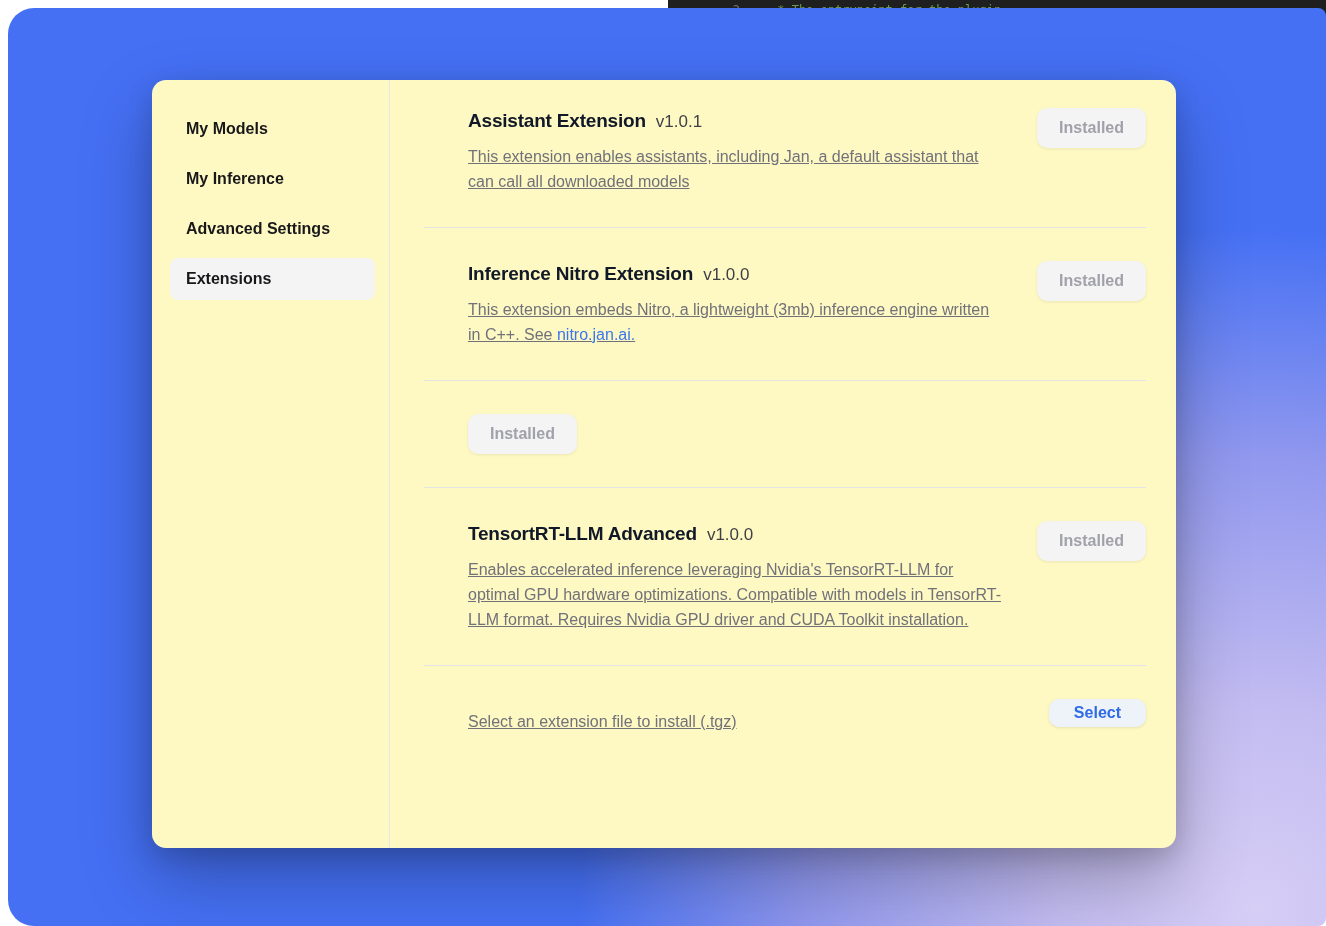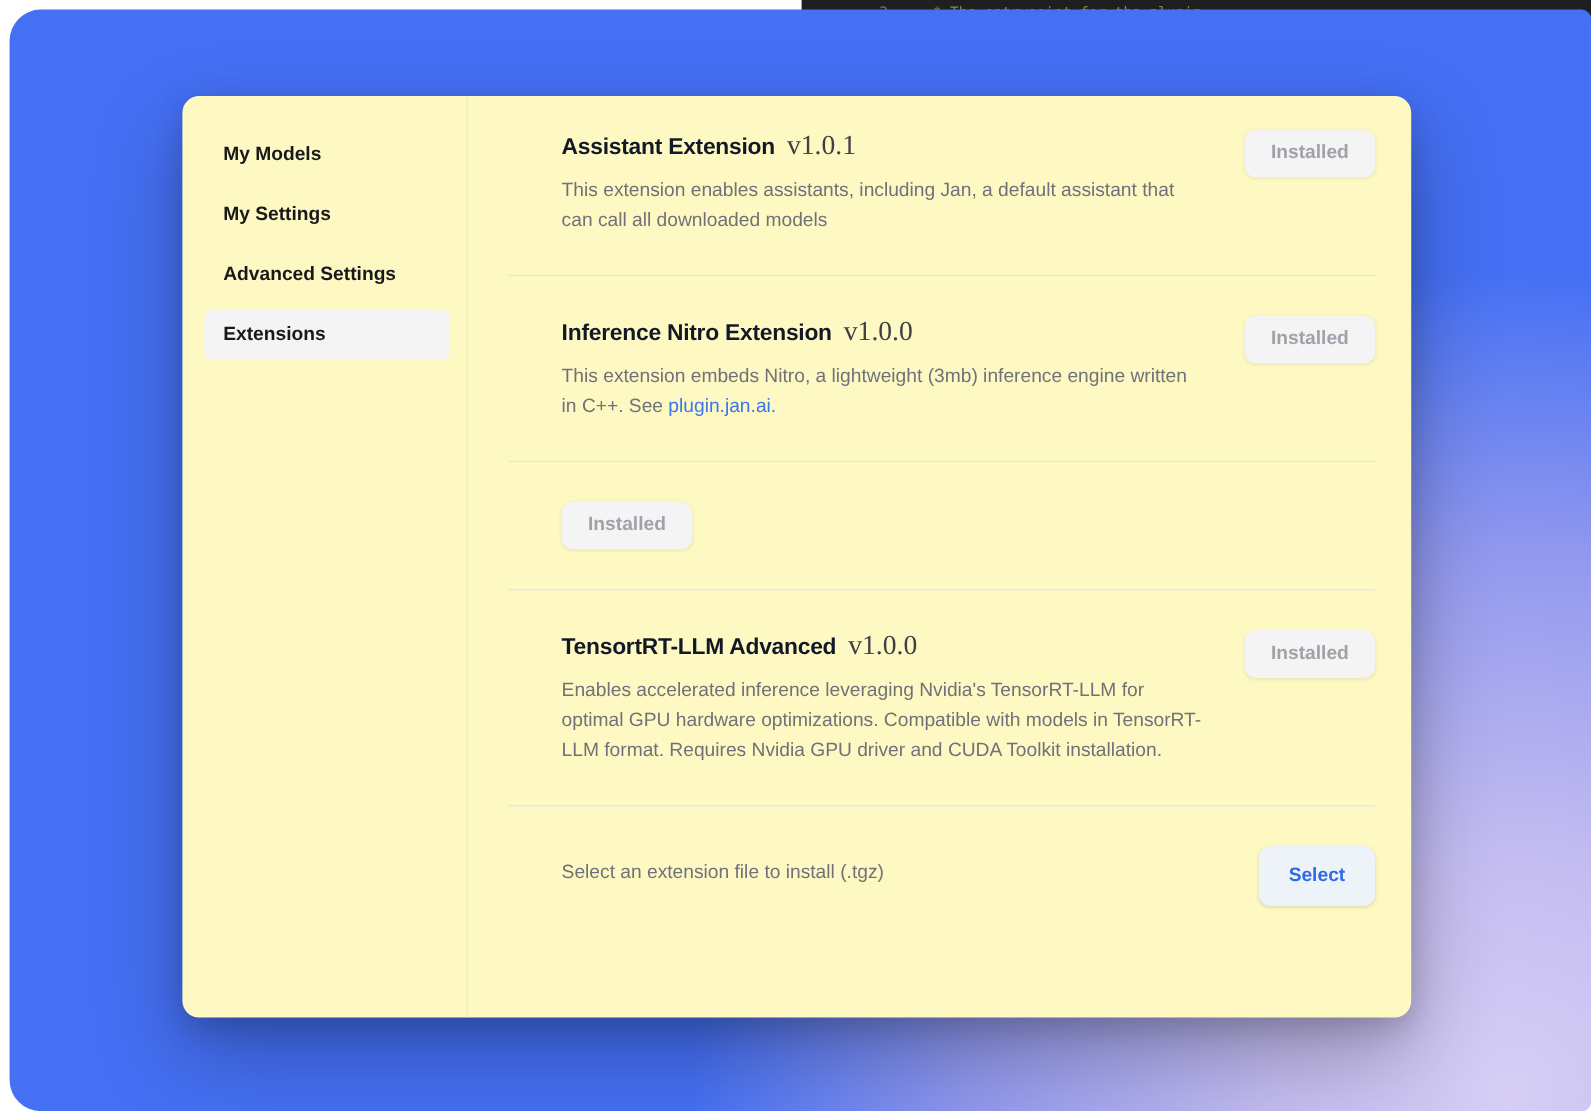--- a/index.html
+++ b/index.html
@@ -69,27 +69,27 @@
     cursor:pointer;white-space:nowrap;
   }
   .nav-item.active{background:#f4f4f5;}
 
   .content{flex:1;padding:28px 30px 0 34px;box-sizing:border-box;overflow:hidden;}
   .ext-row{display:flex;align-items:flex-start;justify-content:space-between;margin-left:44px;}
   .ext-info{flex:1;padding-right:36px;}
   .title-row{display:flex;align-items:baseline;gap:10px;}
   .ext-name{font-size:19px;font-weight:700;color:#111827;margin:0;
             line-height:26px;letter-spacing:-0.2px;}
-  .ver{font-size:23px;color:#3f3f46;font-family:Liberation Serif, serif;}
-  .desc{margin:10px 0 0;font-size:16px;line-height:25px;color:#71717a;max-width:565px;}
+  .ver{font-size:17px;color:#3f3f46;}
+  .desc{margin:10px 0 0;font-size:16px;line-height:25px;color:#71717a;max-width:565px;text-decoration:underline;}
   .link{color:#3B76F0;text-decoration:none;cursor:pointer;}
   .btn{border:none;border-radius:10px;font-family:inherit;font-size:16px;
        font-weight:600;padding:11px 22px;cursor:pointer;flex:0 0 auto;}
   .btn.installed{background:#f4f4f5;color:#a1a1aa;box-shadow:0 1px 3px rgba(0,0,0,.08);}
-  .btn.select{background:#eef2f9;color:#2e6be6;padding:16px 25px;
+  .btn.select{background:#eef2f9;color:#2e6be6;padding:5px 25px;
               box-shadow:0 1px 3px rgba(0,0,0,.10);}
   hr.divider{border:none;border-top:1px solid #e4e4e7;margin:33px 0;}
 </style>
 </head>
 <body>
 
 <div class="editor">
   <div class="activity-bar">
     <span class="ab-icon">
       <svg width="20" height="20" viewBox="0 0 24 24" fill="none" stroke="currentColor" stroke-width="1.6">
@@ -140,21 +140,21 @@
     <span class="sb-box">Screen Reader Optimized</span>
   </div>
 </div>
 
 <div class="blue-window"></div>
 
 <div class="modal">
 
   <nav class="sidebar">
     <div class="nav-item">My Models</div>
-    <div class="nav-item">My Settings</div>
+    <div class="nav-item">My Inference</div>
     <div class="nav-item">Advanced Settings</div>
     <div class="nav-item active">Extensions</div>
   </nav>
 
   <main class="content">
 
     <section class="ext-row">
       <div class="ext-info">
         <div class="title-row">
           <h2 class="ext-name">Assistant Extension</h2>
@@ -165,21 +165,21 @@
       <button class="btn installed">Installed</button>
     </section>
     <hr class="divider">
 
     <section class="ext-row">
       <div class="ext-info">
         <div class="title-row">
           <h2 class="ext-name">Inference Nitro Extension</h2>
           <span class="ver">v1.0.0</span>
         </div>
-        <p class="desc"><span>This extension embeds Nitro, a lightweight (3mb) inference engine written in C++. See </span><a class="link">plugin.jan.ai.</a></p>
+        <p class="desc"><span>This extension embeds Nitro, a lightweight (3mb) inference engine written in C++. See </span><a class="link">nitro.jan.ai.</a></p>
       </div>
       <button class="btn installed">Installed</button>
     </section>
     <hr class="divider">
 
     <section class="ext-row">
       <button class="btn installed">Installed</button>
     </section>
     <hr class="divider">
 

